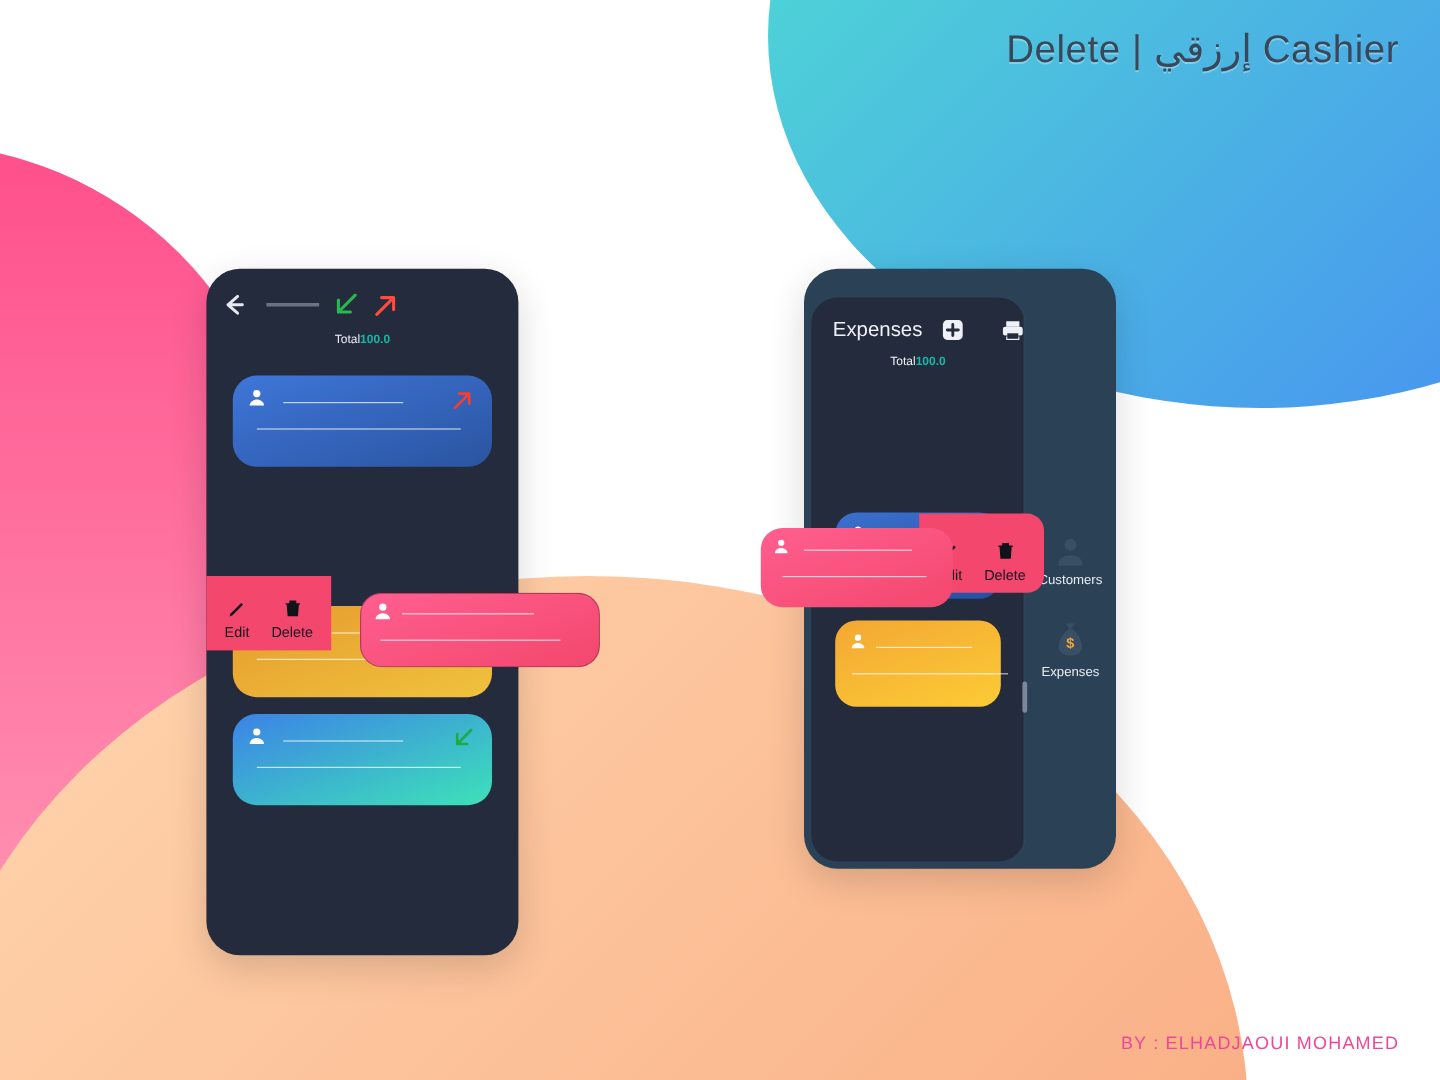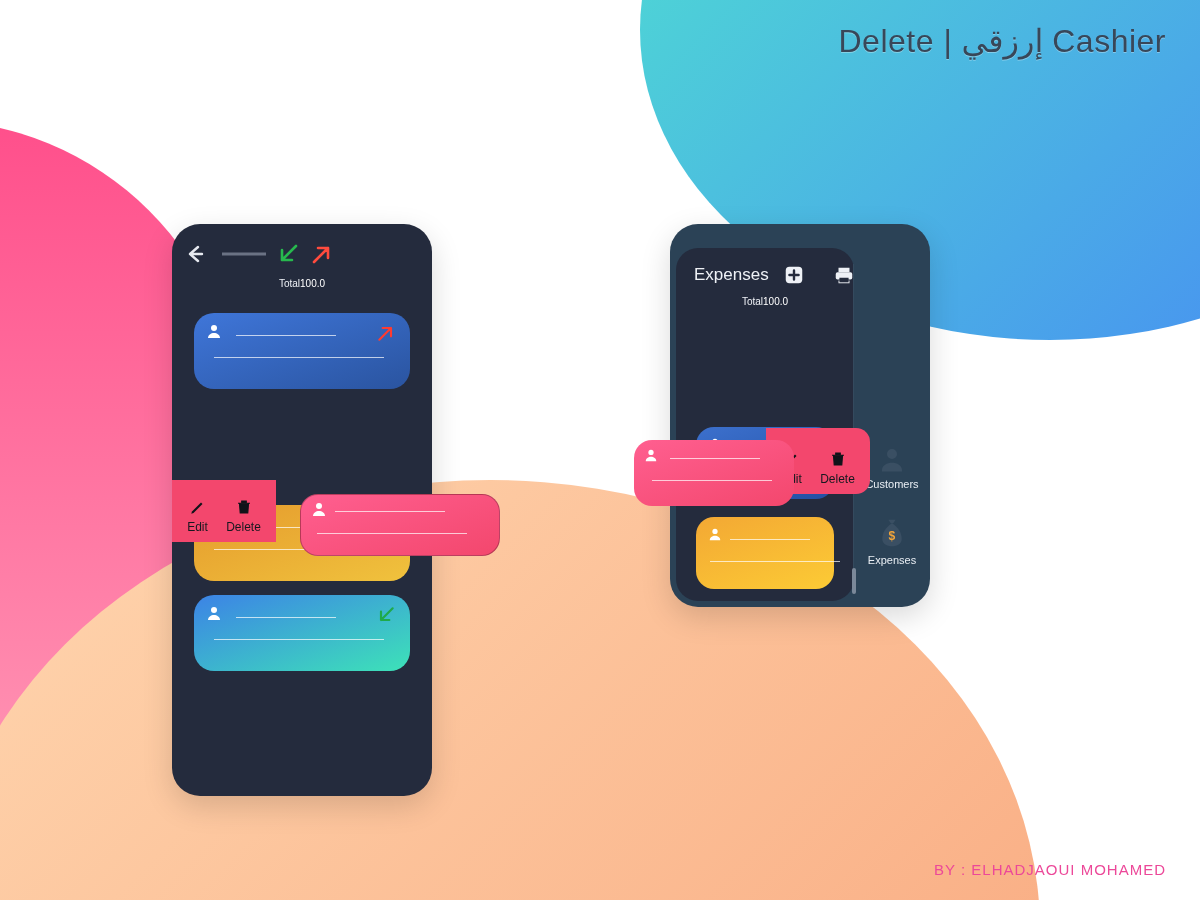--- a/index.html
+++ b/index.html
@@ -55,21 +55,21 @@
     position: absolute;
     width: 260px;
     border-radius: 28px;
     background: #242b3d;
     color: #eef1f6;
     z-index: 5;
     padding: 14px 0 18px;
     box-shadow: 0 10px 30px rgba(0,0,0,.15);
   }
   .phone.left { top: 224px; left: 172px; height: 572px; }
-  .phone.right { top: 224px; left: 670px; height: 383px; background: #2b4256; }
+  .phone.right { top: 224px; left: 670px; height: 500px; background: #2b4256; }
 
   .phone.right .inner {
     position: absolute;
     top: 24px; left: 6px; right: 76px; bottom: 6px;
     background: #242b3d;
     border-radius: 22px;
     padding: 12px 14px 14px;
   }
   .rail {
     position: absolute;
@@ -88,21 +88,21 @@
   }
   .rail-item { display:flex; flex-direction:column; align-items:center; gap:4px; cursor:pointer; }
   .rail-item .lbl { color:#e8edf3; font-size:11px; }
   .rail-handle {
     position:absolute; left:-2px; top:344px; width:4px; height:26px;
     background:#7b8899; border-radius:2px;
   }
 
   .topbar { display:flex; align-items:center; gap:10px; padding: 4px 16px 10px; }
   .total-row { display:flex; justify-content:center; padding: 2px 20px 10px; font-size:10px; }
-  .total-row .val { color:#ffffff; font-weight:400; }
+  .total-row .val { color:#14b8a6; font-weight:700; }
 
   .card {
     position: relative;
     margin: 14px 22px;
     height: 76px;
     border-radius: 20px;
     padding: 10px 14px;
   }
   .card.small { height: 72px; border-radius: 18px; }
   .card .icon { position:absolute; top:10px; left:12px; }

